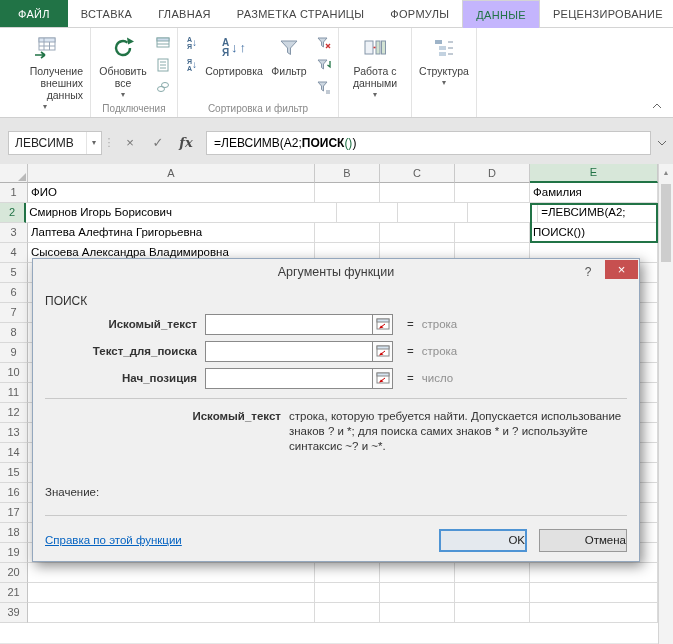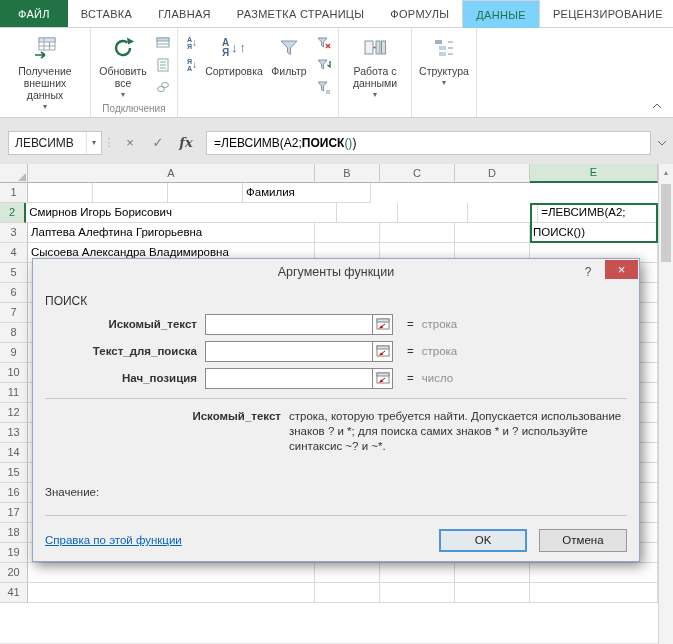--- a/index.html
+++ b/index.html
@@ -6,21 +6,21 @@
   html,body { width:673px; height:644px; }
   #app { position:relative; width:673px; height:644px; background:#e6e6e6;
          font-family:"Liberation Sans","DejaVu Sans",sans-serif; overflow:hidden; }
 
   
   .tabbar { position:absolute; top:0; left:0; width:100%; height:28px; background:#fff;
             display:flex; align-items:stretch; border-bottom:1px solid #d4d4d4; }
   .tab { padding:0 13px; display:flex; align-items:center; font-size:11px; color:#444;
          letter-spacing:.3px; white-space:nowrap; cursor:default; }
   .tab.file { background:#217346; color:#fff; padding:0 18px; }
-  .tab.active { background:#7dd3fc; color:#217346; border:1px solid #d4d4d4; border-bottom:none;
+  .tab.active { background:#c4b5fd; color:#217346; border:1px solid #d4d4d4; border-bottom:none;
                 margin-bottom:-1px; position:relative; z-index:2; }
 
   
   .ribbon { position:absolute; top:28px; left:0; width:100%; height:90px; background:#fff;
             border-bottom:1px solid #cfcfcf; display:flex; }
   .rgroup { display:flex; flex-direction:column; border-right:1px solid #e3e3e3; padding:1px 3px 0; }
   .rgc { flex:1; display:flex; align-items:flex-start; }
   .rgl { height:15px; text-align:center; font-size:10px; color:#8a8a8a; line-height:14px; white-space:nowrap; }
   .bigbtn { display:flex; flex-direction:column; align-items:center; padding:4px 4px 0;
             font-size:10.5px; color:#3f3f3f; text-align:center; line-height:12px; }
@@ -104,21 +104,21 @@
   .dparam { display:flex; margin-top:10px; line-height:15px; }
   .dparam b { width:244px; min-width:244px; text-align:right; padding-right:8px; }
   .dparam span { flex:1; }
   .dvalue { position:absolute; left:12px; bottom:64px; }
   .dsep2 { position:absolute; left:12px; right:12px; bottom:46px; border-top:1px solid #c9c9c9; }
   .dfooter { position:absolute; left:12px; right:12px; bottom:10px; height:24px;
              display:flex; align-items:center; }
   .dlink { color:#0563c1; text-decoration:underline; cursor:pointer; }
   .dfooter .spacer { flex:1; }
   .dbtn { width:88px; height:23px; background:#e1e1e1; border:1px solid #999; font:inherit;
-          color:#222; margin-left:12px; }
+          color:#222; margin-left:12px;text-align:right; }
   .dbtn.default { border:2px solid #4f94d4; background:#e4e9ee; }
 </style>
 </head>
 <body>
 
 <div id="app">
 
   <div class="tabbar">
       <div class="tab file">ФАЙЛ</div>
       <div class="tab">ВСТАВКА</div>
@@ -126,21 +126,21 @@
       <div class="tab">РАЗМЕТКА СТРАНИЦЫ</div>
       <div class="tab">ФОРМУЛЫ</div>
       <div class="tab active">ДАННЫЕ</div>
       <div class="tab">РЕЦЕНЗИРОВАНИЕ</div>
     </div>
 
   <div class="ribbon">
 
     <div class="rgroup">
       <div class="rgc">
-        <div class="bigbtn" style="width:84px;">
+        <div class="bigbtn" style="width:84px;text-align:right;">
           <span class="bicon">
             <svg width="26" height="26" viewBox="0 0 26 26">
               <rect x="7" y="3" width="16" height="12" fill="#fff" stroke="#9aa7b8"></rect>
               <rect x="7" y="3" width="16" height="4" fill="#dce6f2" stroke="#9aa7b8"></rect>
               <line x1="12" y1="3" x2="12" y2="15" stroke="#9aa7b8"></line>
               <line x1="17.5" y1="7" x2="17.5" y2="15" stroke="#9aa7b8"></line>
               <line x1="7" y1="11" x2="23" y2="11" stroke="#9aa7b8"></line>
               <path d="M3 20 h10 m0 0 l-4 -3 m4 3 l-4 3" stroke="#217346" stroke-width="1.6" fill="none"></path>
             </svg>
           </span>
@@ -239,20 +239,21 @@
           </span>
           <span class="smallbtn">
             <svg width="14" height="14">
                 <path d="M1 2 h9 l-3.5 4 v5 l-2 -1.5 v-3.5 z" fill="#cdd7e1" stroke="#8495a8"></path>
                 <line x1="9" y1="11" x2="13" y2="11" stroke="#8495a8"></line>
                 <line x1="9" y1="13" x2="13" y2="13" stroke="#8495a8"></line>
               </svg>
           </span>
         </div>
       </div>
+      <div class="rgl">Сортировка и фильтр</div>
     </div>
 
     <div class="rgroup">
       <div class="rgc">
         <div class="bigbtn" style="width:66px;">
           <span class="bicon">
             <svg width="24" height="24" viewBox="0 0 24 24">
               <rect x="2" y="5" width="8" height="13" fill="#eef2f7" stroke="#8495a8"></rect>
               <rect x="13" y="5" width="4" height="13" fill="#d3e3d3" stroke="#8495a8"></rect>
               <rect x="18.5" y="5" width="4" height="13" fill="#d3e3d3" stroke="#8495a8"></rect>
@@ -323,20 +324,21 @@
   <div class="ghr">
         <div class="corner"></div>
         <div class="colhdr" style="width: 287px;">A</div>
         <div class="colhdr" style="width: 65px;">B</div>
         <div class="colhdr" style="width: 75px;">C</div>
         <div class="colhdr" style="width: 75px;">D</div>
         <div class="colhdr hl" style="width: 128px;">E</div>
       </div>
       <div class="grow">
         <div class="rowhdr">1</div>
+        <div class="cell" style="width: 287px;">ФИО</div>
         <div class="cell" style="width: 65px;"></div>
         <div class="cell" style="width: 75px;"></div>
         <div class="cell" style="width: 75px;"></div>
         <div class="cell" style="width: 128px;">Фамилия</div>
       </div>
       <div class="grow">
         <div class="rowhdr hl">2</div>
         <div class="cell" style="width: 333px;">Смирнов Игорь Борисович</div>
         <div class="cell" style="width: 65px;"></div>
         <div class="cell" style="width: 75px;"></div>
@@ -481,21 +483,29 @@
       </div>
       <div class="grow">
         <div class="rowhdr">20</div>
         <div class="cell" style="width: 287px;"></div>
         <div class="cell" style="width: 65px;"></div>
         <div class="cell" style="width: 75px;"></div>
         <div class="cell" style="width: 75px;"></div>
         <div class="cell" style="width: 128px;"></div>
       </div>
       <div class="grow">
-        <div class="rowhdr">41</div>
+        <div class="rowhdr">21</div>
+        <div class="cell" style="width: 287px;"></div>
+        <div class="cell" style="width: 65px;"></div>
+        <div class="cell" style="width: 75px;"></div>
+        <div class="cell" style="width: 75px;"></div>
+        <div class="cell" style="width: 128px;"></div>
+      </div>
+      <div class="grow">
+        <div class="rowhdr">39</div>
         <div class="cell" style="width: 287px;"></div>
         <div class="cell" style="width: 65px;"></div>
         <div class="cell" style="width: 75px;"></div>
         <div class="cell" style="width: 75px;"></div>
         <div class="cell" style="width: 128px;"></div>
       </div>
     </div>
 
   <div class="vscroll">
     <div class="vs-up">▲</div>

